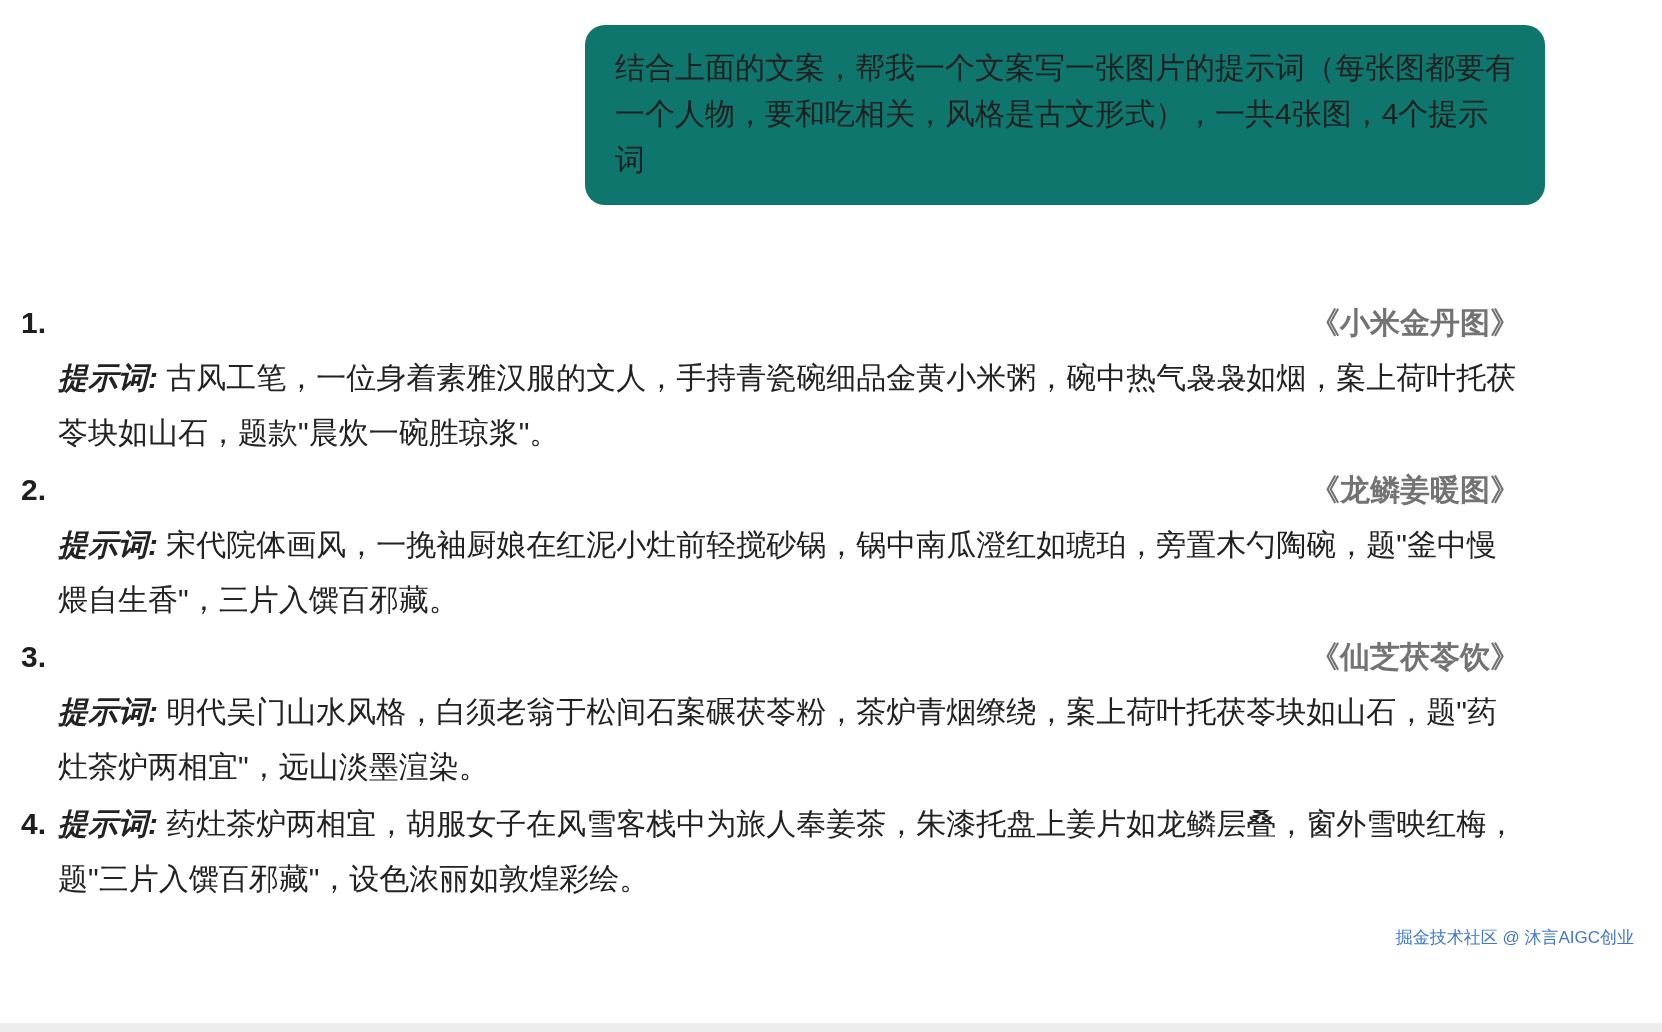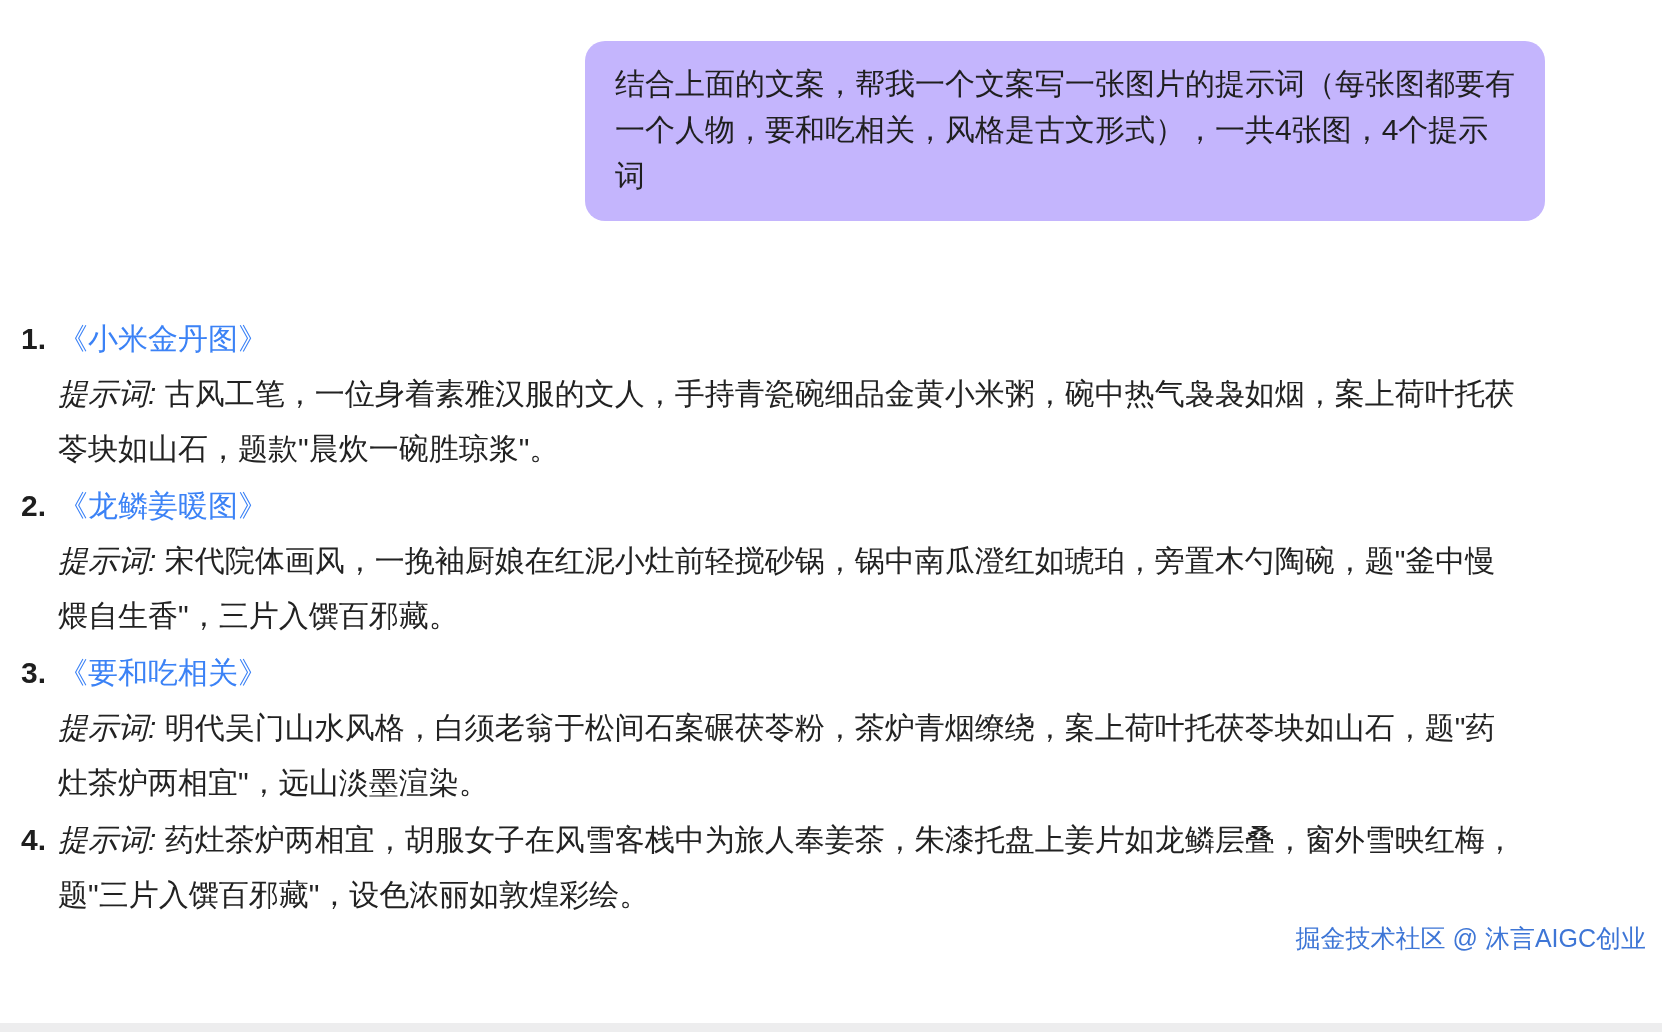--- a/index.html
+++ b/index.html
@@ -50,57 +50,59 @@
     margin-bottom: 2px;
   }
   .item-number {
     position: absolute;
     left: 0;
     top: 0;
     font-weight: 700;
     color: #1e1e1e;
   }
   .item-title {
-    font-weight: 400;
-    color: #3b82f6;
+    font-weight: 700;
+    color: #737373;
+    text-align: right;
   }
   .item-prompt {
     margin: 0;
     width: 1462px;
     color: #222222;
   }
   .prompt-label {
     font-style: italic;
+    font-weight: bold;
   }
   
   .watermark {
     position: absolute;
     top: 922px;
-    right: 16px;
-    font-size: 25px;
+    right: 28px;
+    font-size: 17px;
     line-height: 32px;
     font-weight: 400;
   }
   
   .bottom-strip {
     position: absolute;
     left: 0;
     bottom: 0;
     width: 100%;
     height: 9px;
     background: #ededee;
   }
 </style>
 </head>
 <body>
 
 <div class="page">
 
   <div class="bubble-row">
-    <div class="user-bubble" style="background: #c4b5fd; margin-top: 16px;">
+    <div class="user-bubble" style="background: #0f766e;">
       <div class="bubble-line">结合上面的文案，帮我一个文案写一张图片的提示词（每张图都要有</div>
       <div class="bubble-line">一个人物，要和吃相关，风格是古文形式），一共4张图，4个提示</div>
       <div class="bubble-line">词</div>
     </div>
   </div>
 
   <ol class="prompt-list">
 
     <li>
       <span class="item-number">1.</span>
@@ -109,21 +111,21 @@
     </li>
 
     <li>
       <span class="item-number">2.</span>
       <div class="item-title">《龙鳞姜暖图》</div>
       <p class="item-prompt"><span class="prompt-label">提示词: </span><span>宋代院体画风，一挽袖厨娘在红泥小灶前轻搅砂锅，锅中南瓜澄红如琥珀，旁置木勺陶碗，题"釜中慢煨自生香"，三片入馔百邪藏。</span></p>
     </li>
 
     <li>
       <span class="item-number">3.</span>
-      <div class="item-title">《要和吃相关》</div>
+      <div class="item-title">《仙芝茯苓饮》</div>
       <p class="item-prompt"><span class="prompt-label">提示词: </span><span>明代吴门山水风格，白须老翁于松间石案碾茯苓粉，茶炉青烟缭绕，案上荷叶托茯苓块如山石，题"药灶茶炉两相宜"，远山淡墨渲染。</span></p>
     </li>
 
     <li>
       <span class="item-number">4.</span>
       <p class="item-prompt"><span class="prompt-label">提示词: </span><span>药灶茶炉两相宜，胡服女子在风雪客栈中为旅人奉姜茶，朱漆托盘上姜片如龙鳞层叠，窗外雪映红梅，题"三片入馔百邪藏"，设色浓丽如敦煌彩绘。</span></p>
     </li>
 
   </ol>
 

